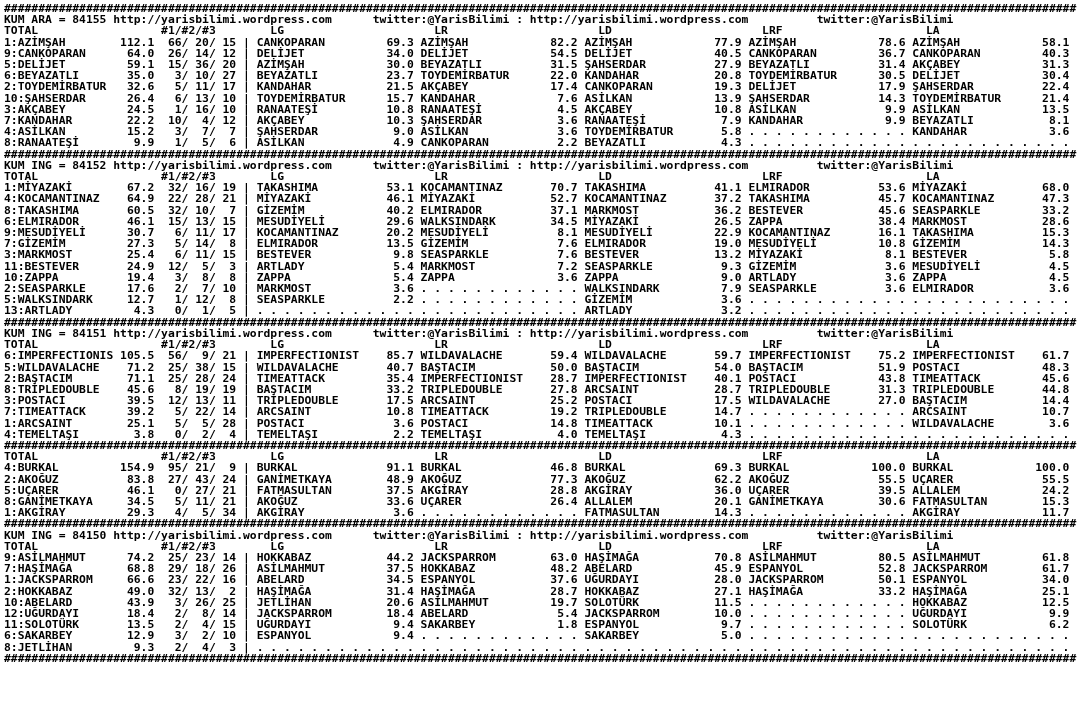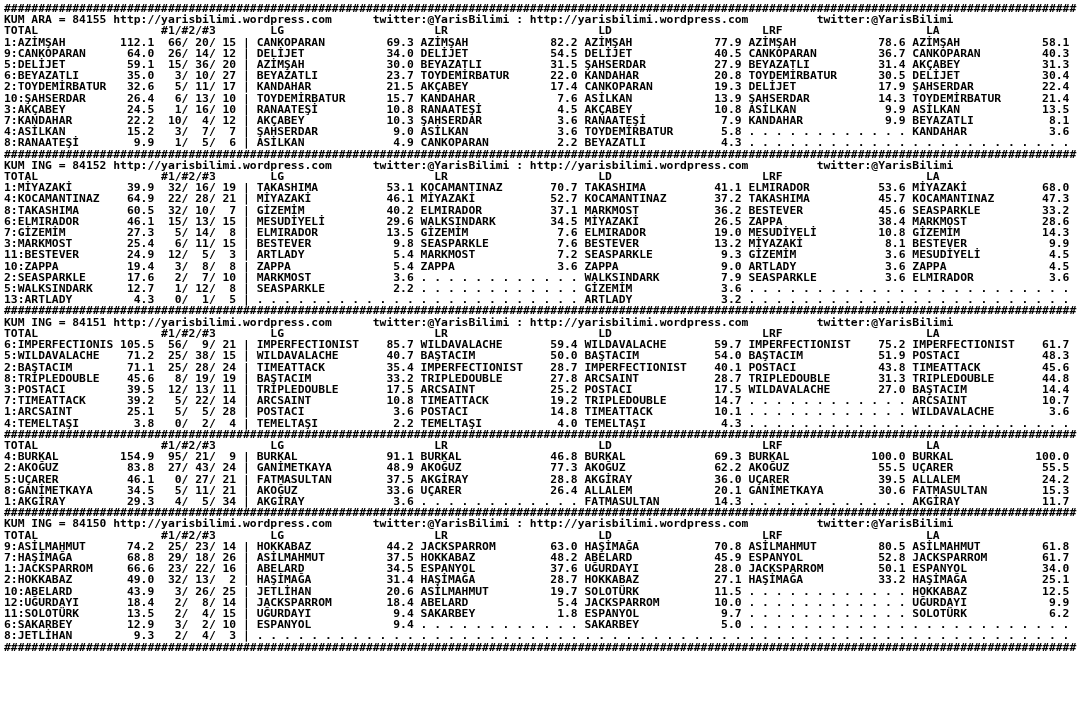--- a/index.html
+++ b/index.html
@@ -30,26 +30,27 @@
     <pre class="ln">6:BEYAZATLI       35.0   3/ 10/ 27 | BEYAZATLI          23.7 TOYDEMİRBATUR      22.0 KANDAHAR           20.8 TOYDEMİRBATUR      30.5 DELİJET            30.4 </pre>
     <pre class="ln">2:TOYDEMİRBATUR   32.6   5/ 11/ 17 | KANDAHAR           21.5 AKÇABEY            17.4 CANKOPARAN         19.3 DELİJET            17.9 ŞAHSERDAR          22.4 </pre>
     <pre class="ln">10:ŞAHSERDAR      26.4   6/ 13/ 10 | TOYDEMİRBATUR      15.7 KANDAHAR            7.6 ASİLKAN            13.9 ŞAHSERDAR          14.3 TOYDEMİRBATUR      21.4 </pre>
     <pre class="ln">3:AKÇABEY         24.5   1/ 16/ 10 | RANAATEŞİ          10.8 RANAATEŞİ           4.5 AKÇABEY            10.8 ASİLKAN             9.9 ASİLKAN            13.5 </pre>
     <pre class="ln">7:KANDAHAR        22.2  10/  4/ 12 | AKÇABEY            10.3 ŞAHSERDAR           3.6 RANAATEŞİ           7.9 KANDAHAR            9.9 BEYAZATLI           8.1 </pre>
     <pre class="ln">4:ASİLKAN         15.2   3/  7/  7 | ŞAHSERDAR           9.0 ASİLKAN             3.6 TOYDEMİRBATUR       5.8 . . . . . . . . . . . . KANDAHAR            3.6 </pre>
     <pre class="ln">8:RANAATEŞİ        9.9   1/  5/  6 | ASİLKAN             4.9 CANKOPARAN          2.2 BEYAZATLI           4.3 . . . . . . . . . . . . . . . . . . . . . . . . </pre>
     <pre class="ln">#############################################################################################################################################################</pre>
     <pre class="ln">KUM ING = 84152 http://yarisbilimi.wordpress.com      twitter:@YarisBilimi : http://yarisbilimi.wordpress.com          twitter:@YarisBilimi</pre>
     <pre class="ln">TOTAL                  #1/#2/#3        LG                      LR                      LD                      LRF                     LA                    </pre>
-    <pre class="ln">1:MİYAZAKİ        39.9  32/ 16/ 19 | TAKASHIMA          53.1 KOCAMANTINAZ       70.7 TAKASHIMA          41.1 ELMIRADOR          53.6 MİYAZAKİ           68.0 </pre>
+    <pre class="ln">1:MİYAZAKİ        67.2  32/ 16/ 19 | TAKASHIMA          53.1 KOCAMANTINAZ       70.7 TAKASHIMA          41.1 ELMIRADOR          53.6 MİYAZAKİ           68.0 </pre>
     <pre class="ln">4:KOCAMANTINAZ    64.9  22/ 28/ 21 | MİYAZAKİ           46.1 MİYAZAKİ           52.7 KOCAMANTINAZ       37.2 TAKASHIMA          45.7 KOCAMANTINAZ       47.3 </pre>
     <pre class="ln">8:TAKASHIMA       60.5  32/ 10/  7 | GİZEMİM            40.2 ELMIRADOR          37.1 MARKMOST           36.2 BESTEVER           45.6 SEASPARKLE         33.2 </pre>
     <pre class="ln">6:ELMIRADOR       46.1  15/ 13/ 15 | MESUDİYELİ         29.6 WALKSINDARK        34.5 MİYAZAKİ           26.5 ZAPPA              38.4 MARKMOST           28.6 </pre>
+    <pre class="ln">9:MESUDİYELİ      30.7   6/ 11/ 17 | KOCAMANTINAZ       20.2 MESUDİYELİ          8.1 MESUDİYELİ         22.9 KOCAMANTINAZ       16.1 TAKASHIMA          15.3 </pre>
     <pre class="ln">7:GİZEMİM         27.3   5/ 14/  8 | ELMIRADOR          13.5 GİZEMİM             7.6 ELMIRADOR          19.0 MESUDİYELİ         10.8 GİZEMİM            14.3 </pre>
-    <pre class="ln">3:MARKMOST        25.4   6/ 11/ 15 | BESTEVER            9.8 SEASPARKLE          7.6 BESTEVER           13.2 MİYAZAKİ            8.1 BESTEVER            9.9 </pre>
+    <pre class="ln">3:MARKMOST        25.4   6/ 11/ 15 | BESTEVER            9.8 SEASPARKLE          7.6 BESTEVER           13.2 MİYAZAKİ            8.1 BESTEVER            5.8 </pre>
     <pre class="ln">11:BESTEVER       24.9  12/  5/  3 | ARTLADY             5.4 MARKMOST            7.2 SEASPARKLE          9.3 GİZEMİM             3.6 MESUDİYELİ          4.5 </pre>
     <pre class="ln">10:ZAPPA          19.4   3/  8/  8 | ZAPPA               5.4 ZAPPA               3.6 ZAPPA               9.0 ARTLADY             3.6 ZAPPA               4.5 </pre>
     <pre class="ln">2:SEASPARKLE      17.6   2/  7/ 10 | MARKMOST            3.6 . . . . . . . . . . . . WALKSINDARK         7.9 SEASPARKLE          3.6 ELMIRADOR           3.6 </pre>
     <pre class="ln">5:WALKSINDARK     12.7   1/ 12/  8 | SEASPARKLE          2.2 . . . . . . . . . . . . GİZEMİM             3.6 . . . . . . . . . . . . . . . . . . . . . . . . </pre>
     <pre class="ln">13:ARTLADY         4.3   0/  1/  5 | . . . . . . . . . . . . . . . . . . . . . . . . ARTLADY             3.2 . . . . . . . . . . . . . . . . . . . . . . . . </pre>
     <pre class="ln">#############################################################################################################################################################</pre>
     <pre class="ln">KUM ING = 84151 http://yarisbilimi.wordpress.com      twitter:@YarisBilimi : http://yarisbilimi.wordpress.com          twitter:@YarisBilimi</pre>
     <pre class="ln">TOTAL                  #1/#2/#3        LG                      LR                      LD                      LRF                     LA                    </pre>
     <pre class="ln">6:IMPERFECTIONIS 105.5  56/  9/ 21 | IMPERFECTIONIST    85.7 WILDAVALACHE       59.4 WILDAVALACHE       59.7 IMPERFECTIONIST    75.2 IMPERFECTIONIST    61.7 </pre>
     <pre class="ln">5:WILDAVALACHE    71.2  25/ 38/ 15 | WILDAVALACHE       40.7 BAŞTACIM           50.0 BAŞTACIM           54.0 BAŞTACIM           51.9 POSTACI            48.3 </pre>

